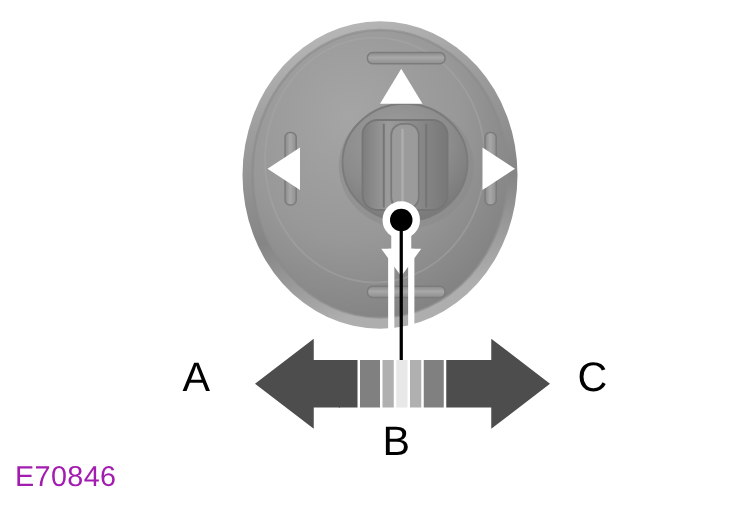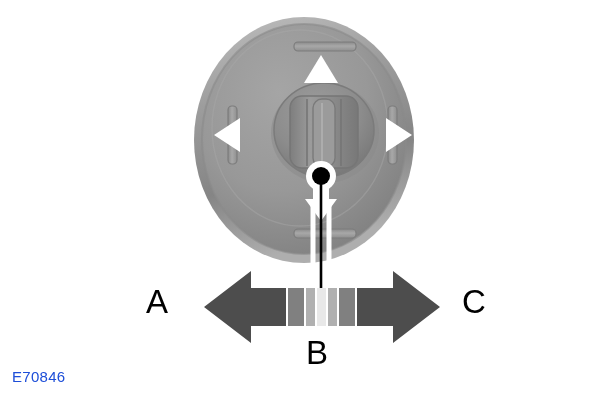--- a/index.html
+++ b/index.html
@@ -36,22 +36,22 @@
     user-select: none;
   }
   #label-a { left: 146px; top: 285px; }
   #label-c { left: 462px; top: 285px; }
   #label-b { left: 306px; top: 336px; }
   #figure-id {
     position: absolute;
     left: 12px;
     top: 368px;
     font-family: "Liberation Sans", sans-serif;
-    font-size: 15px;
-    color: #1d4ed8;
+    font-size: 23px;
+    color: #a21caf;
     letter-spacing: 0.3px;
     white-space: nowrap;
     user-select: none;
   }
 </style>
 </head>
 <body>
 
 <div id="figure">
 

